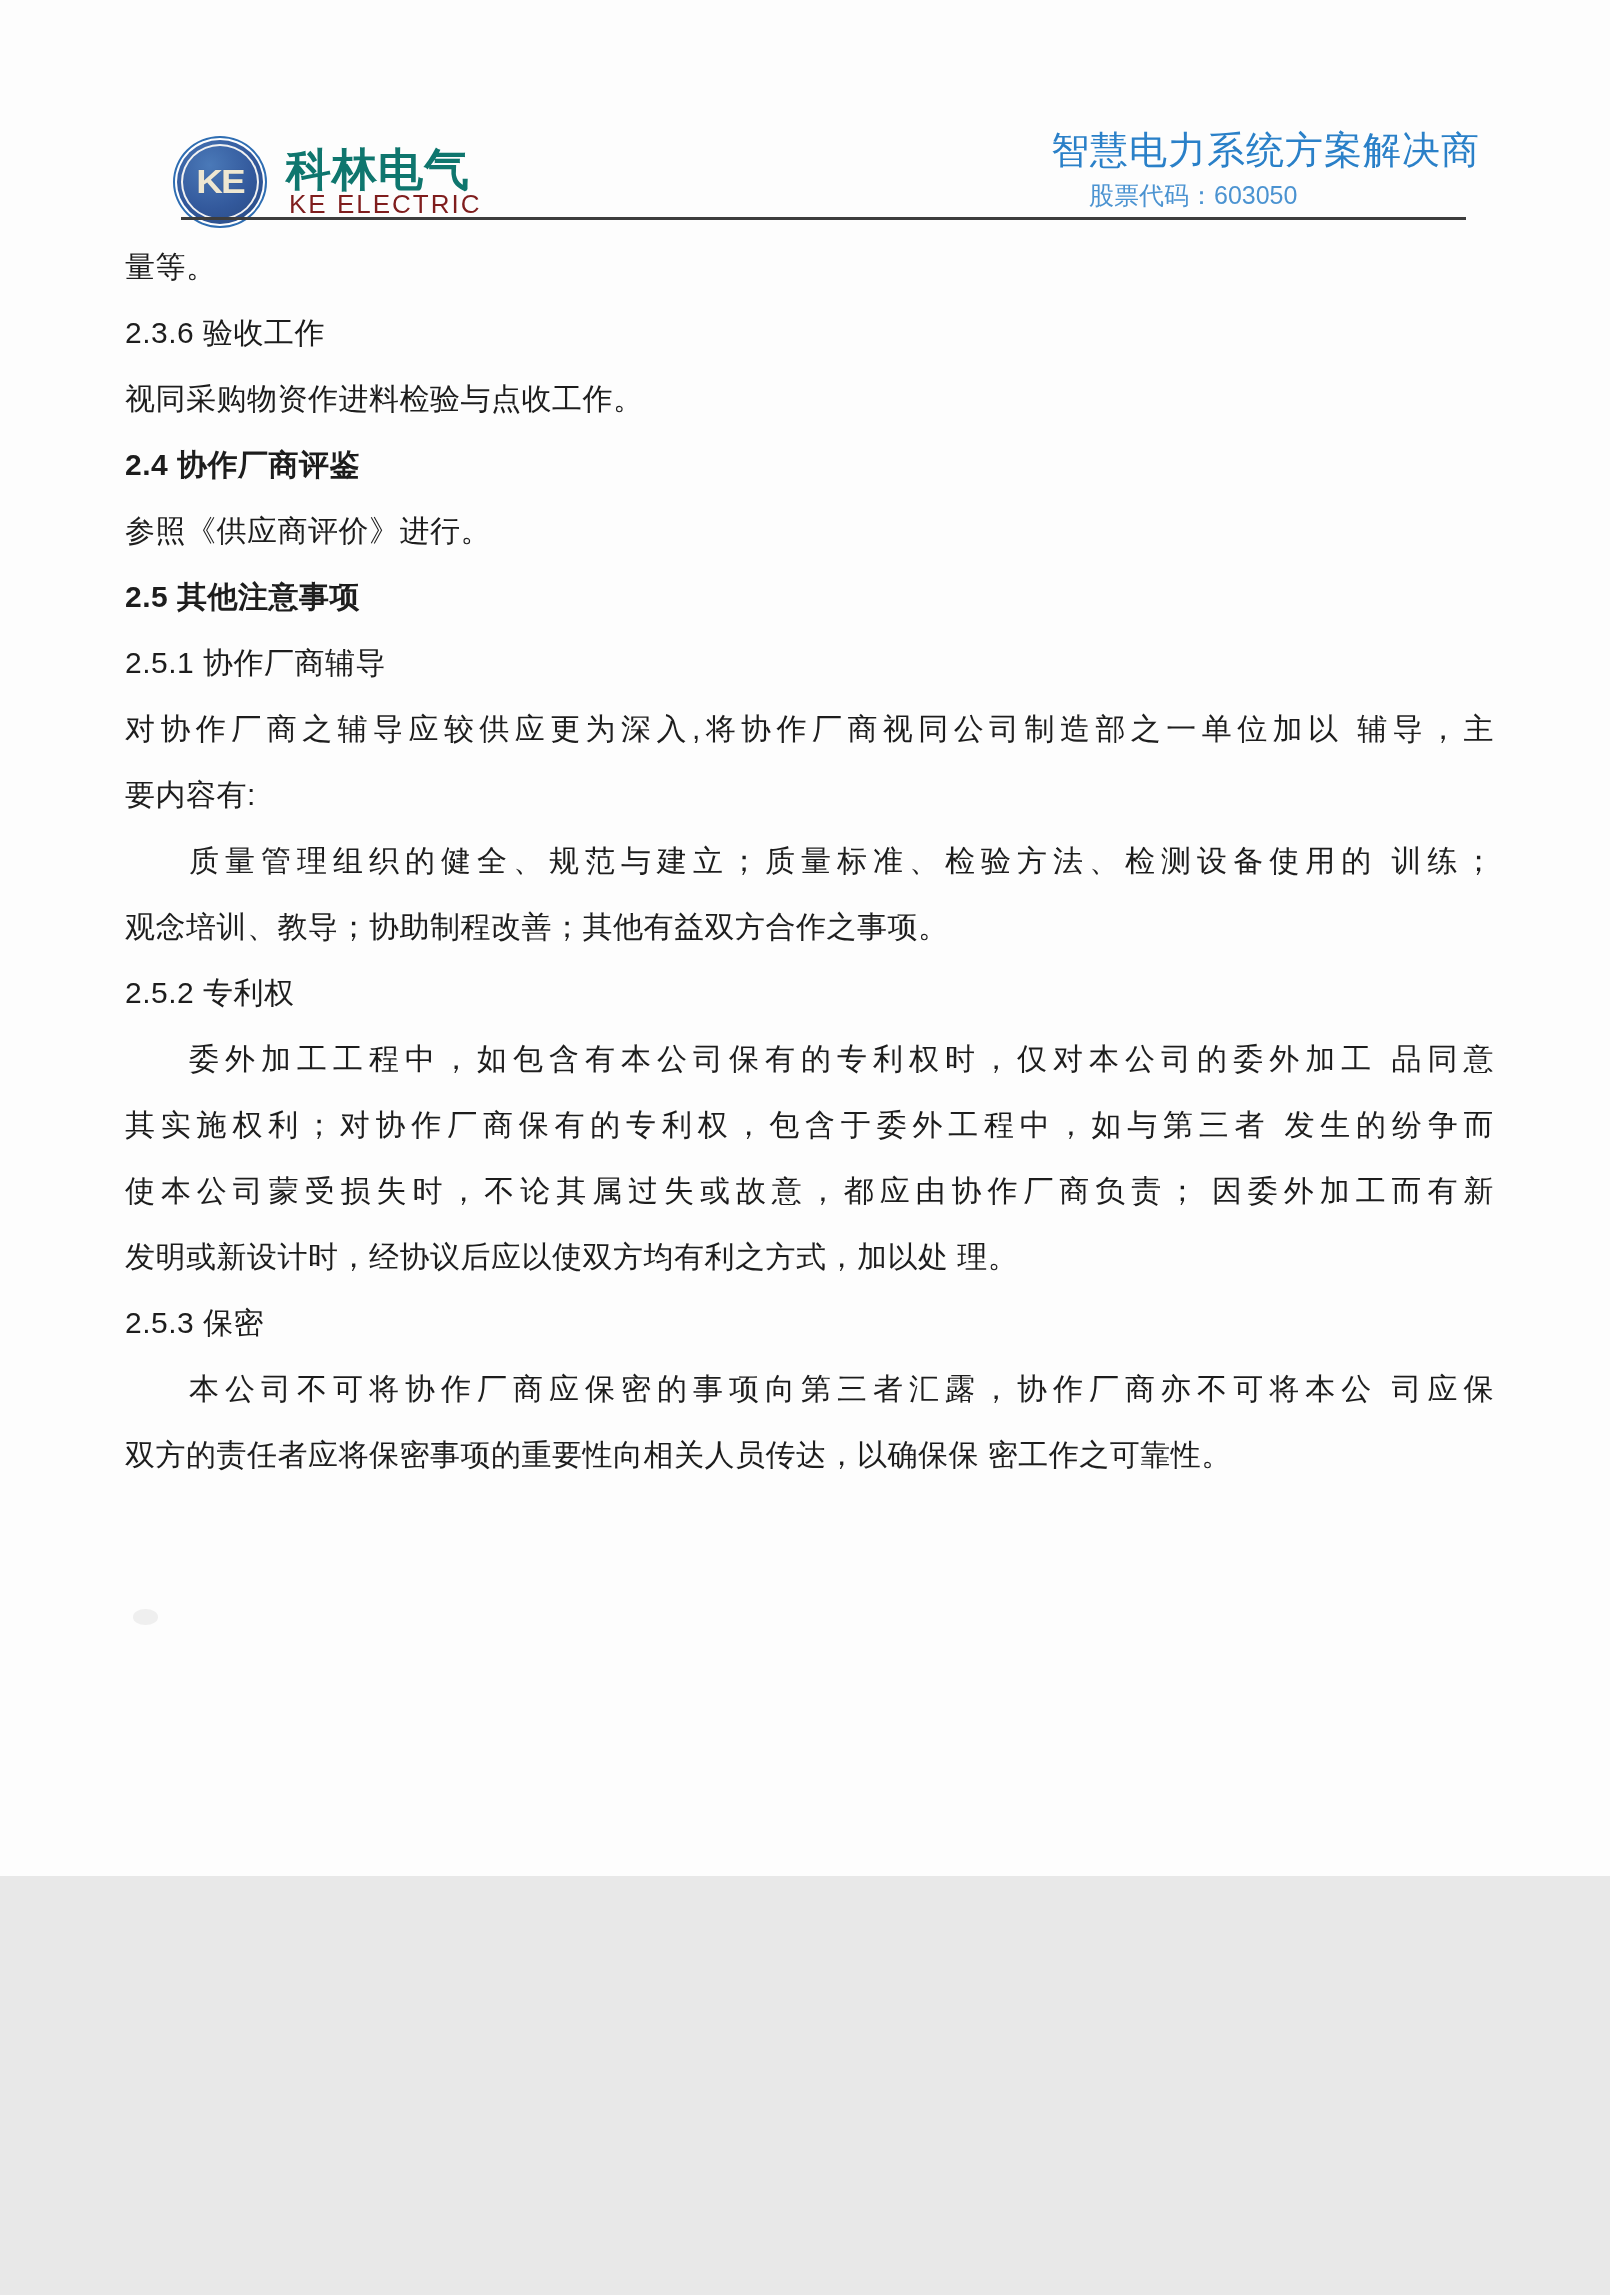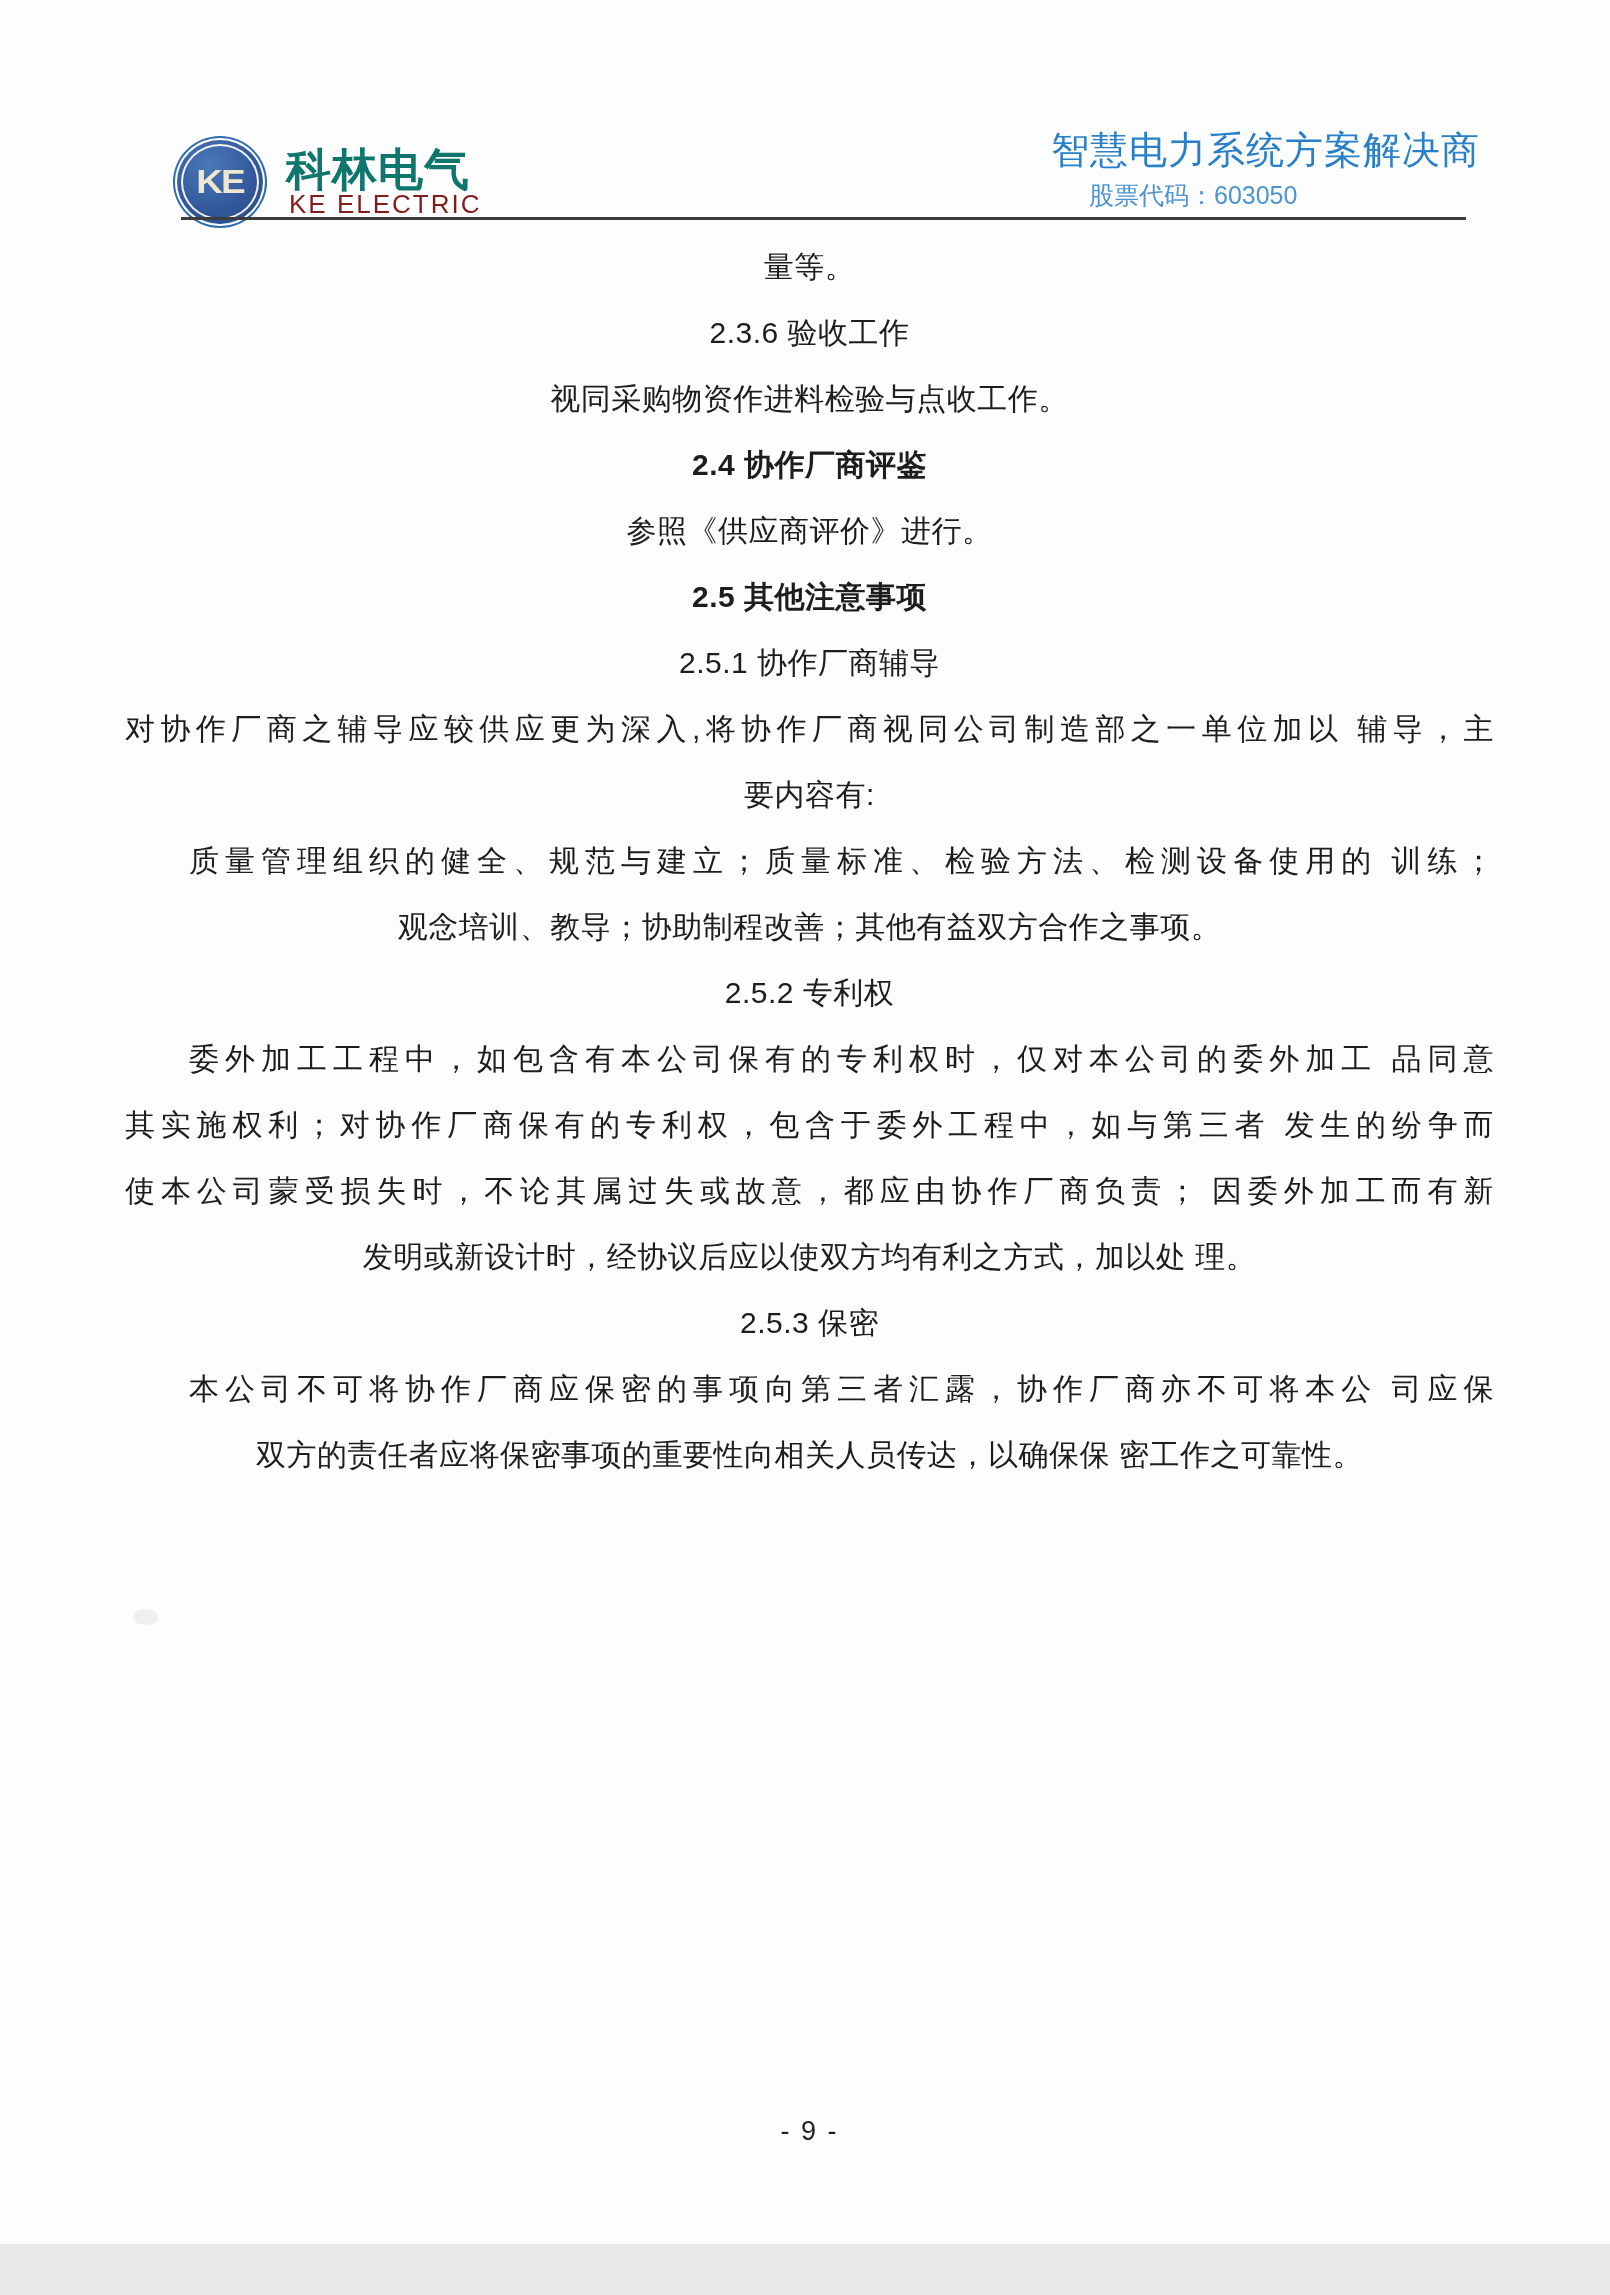--- a/index.html
+++ b/index.html
@@ -1,19 +1,19 @@
 <!DOCTYPE html>
 <html><head>
 <meta charset="utf-8">
 <style>
   html, body { margin: 0; padding: 0; background: #e8e8e8; }
   .page {
     position: relative;
     width: 1610px;
-    height: 2244px;
+    height: 1876px;
     margin: 0 auto;
     background: #fdfdfd;
     overflow: hidden;
     font-family: "Liberation Sans", "DejaVu Sans", sans-serif;
   }
 
   
   .header { position: absolute; left: 0; top: 0; width: 100%; height: 234px; }
 
   .logo-mark {
@@ -71,21 +71,20 @@
   
   .doc-body {
     position: absolute; left: 125px; top: 234px;
     width: 1369px;
   }
   .line {
     height: 66px; line-height: 66px;
     font-size: 30px; color: #1d1d1d;
     white-space: nowrap;
     letter-spacing: 0.5px;
-    text-align: center;
   }
   .line.bold { font-weight: 700; }
   .line.indent { text-indent: 64px; }
   .line.justify {
     white-space: normal;
     text-align: justify;
     text-align-last: justify;
   }
 
   

